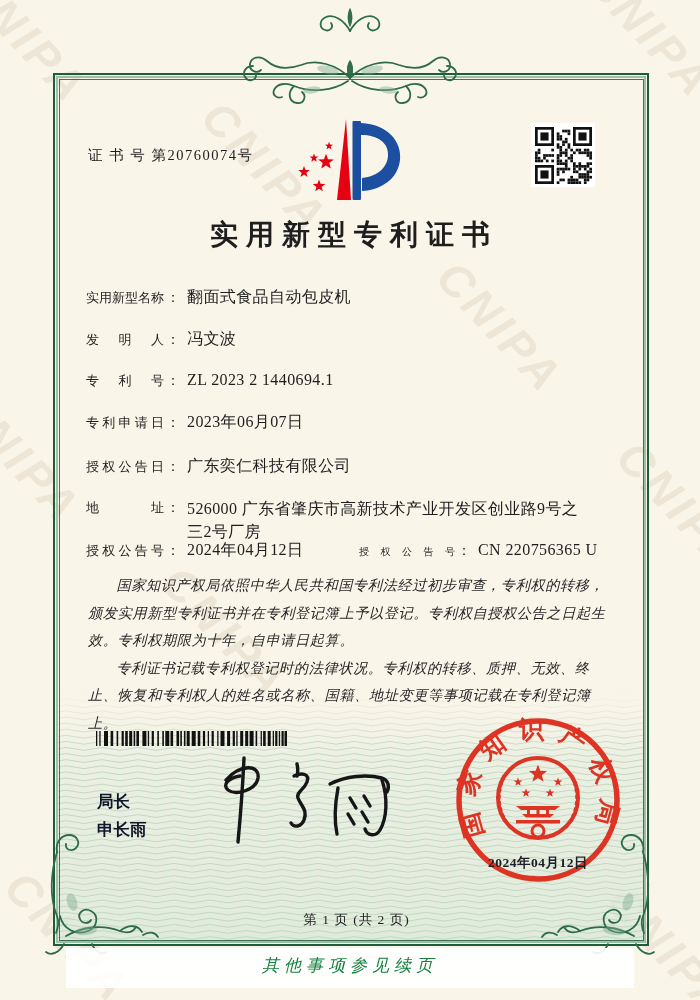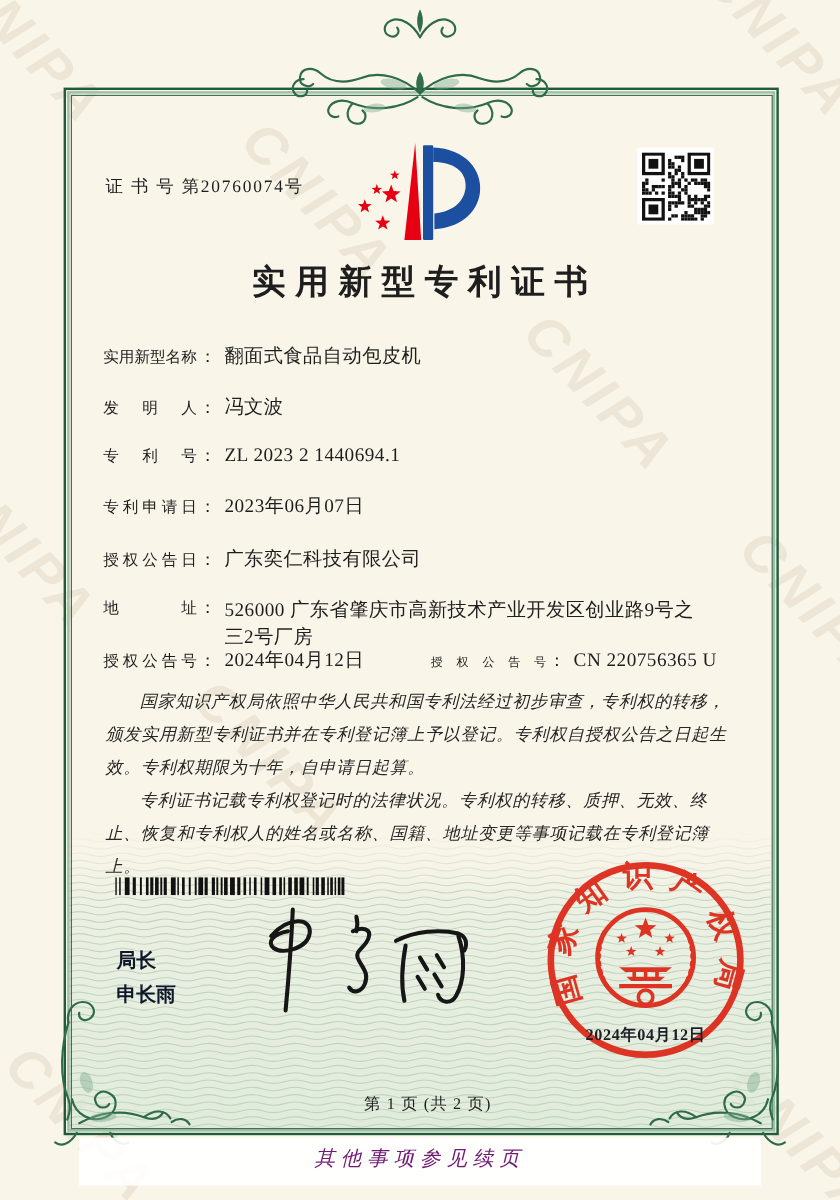--- a/index.html
+++ b/index.html
@@ -52,21 +52,21 @@
   .barcode{position:absolute;left:96px;top:731px;}
   .signerblock{position:absolute;left:97px;top:787px;font-family:"Liberation Sans","DejaVu Sans",sans-serif;
                font-weight:700;font-size:16.5px;line-height:28px;color:#0f172a;}
   .signature{position:absolute;left:198px;top:750px;}
   .signature path{stroke:#161616;stroke-width:3.4;fill:none;stroke-linecap:round;stroke-linejoin:round;}
   .seal{position:absolute;left:452px;top:714px;mix-blend-mode:multiply;opacity:.96;}
   .seal text{font-family:"Liberation Serif","DejaVu Serif",serif;}
   .pagefoot{position:absolute;left:13px;right:0;top:911px;text-align:center;font-size:13.5px;letter-spacing:1px;}
   .whitestrip{position:absolute;left:66px;top:948px;width:568px;height:40px;background:rgba(255,255,255,.92);z-index:3;}
   .contnote{position:absolute;left:0;right:0;top:954px;text-align:center;font-size:17px;font-style:italic;
-            letter-spacing:5px;z-index:4;color:#701a75;}
+            letter-spacing:5px;z-index:4;color:#15803d;}
 </style>
 </head>
 <body>
 
 <div class="page">
 
   <span class="wm" style="left:-55px;top:10px">CNIPA</span>
   <span class="wm" style="left:185px;top:140px">CNIPA</span>
   <span class="wm" style="left:570px;top:5px">CNIPA</span>
   <span class="wm" style="left:420px;top:300px">CNIPA</span>

